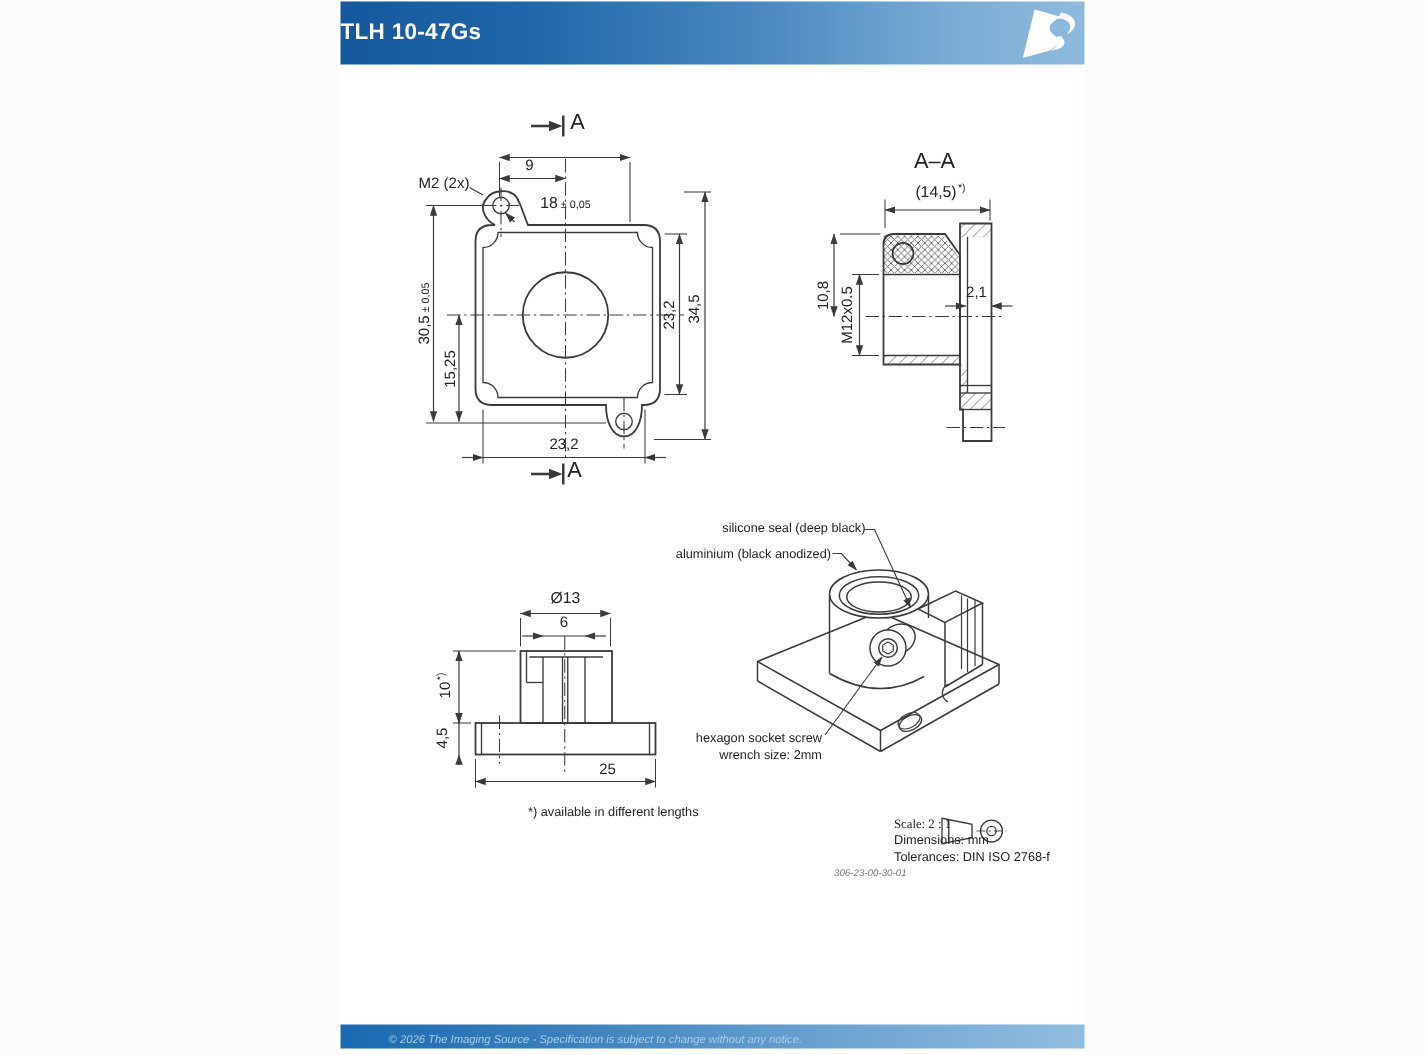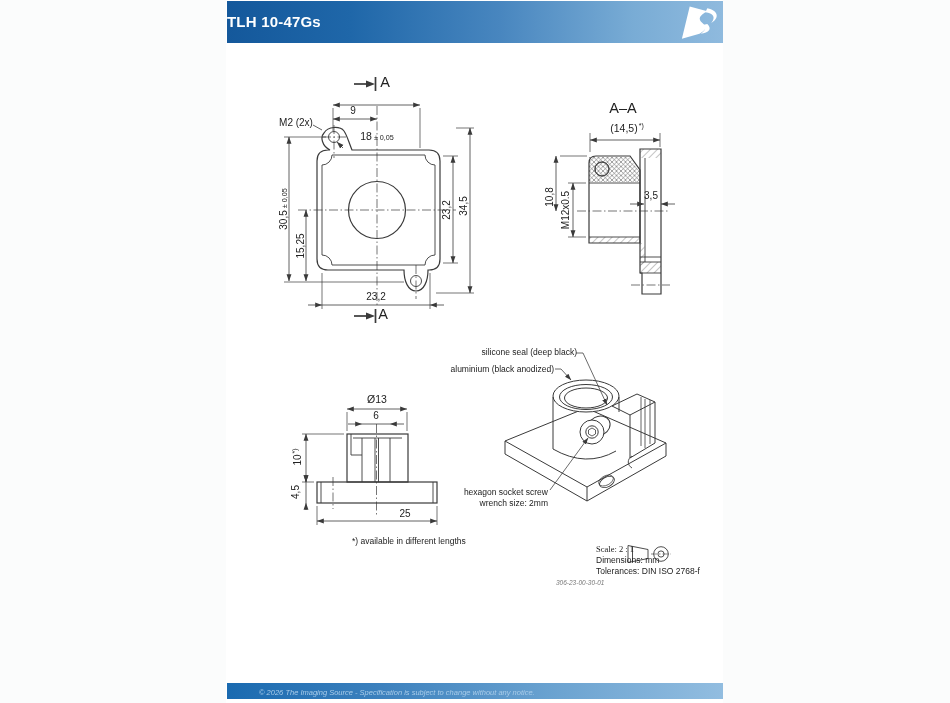--- a/index.html
+++ b/index.html
@@ -253,21 +253,21 @@
 <div class="lbl vert" style="left:301px;top:246px;">15,25</div>
 <div class="lbl vert" style="left:447px;top:210px;">23,2</div>
 <div class="lbl vert" style="left:464px;top:206px;">34,5</div>
 <div class="lbl" style="left:376px;top:297px;">23,2</div>
 <div class="lbl big" style="left:383px;top:314px;">A</div>
 
 <div class="lbl big" style="left:623px;top:108px;">A–A</div>
 <div class="lbl" style="left:627px;top:128px;"><span class="md">(14,5)</span><span class="sup">*)</span></div>
 <div class="lbl vert" style="left:550px;top:197px;">10,8</div>
 <div class="lbl vert" style="left:566px;top:210px;">M12x0.5</div>
-<div class="lbl" style="left:651px;top:196px;">3,5</div>
+<div class="lbl" style="left:651px;top:196px;">2,1</div>
 
 <div class="lbl md" style="left:377px;top:399px;">Ø13</div>
 <div class="lbl" style="left:376px;top:416px;">6</div>
 <div class="lbl vert" style="left:297px;top:457px;"><span>10</span><span class="sup">*)</span></div>
 <div class="lbl vert" style="left:296px;top:492px;">4,5</div>
 <div class="lbl" style="left:377px;top:514px;margin-left:28px;">25</div>
 <div class="lbl sm la" style="left:312px;top:541px;text-align:right;">*) available in different lengths</div>
 
 <div class="lbl sm ra" style="left:577px;top:352px;">silicone seal (deep black)</div>
 <div class="lbl sm ra" style="left:554px;top:369px;">aluminium (black anodized)</div>

